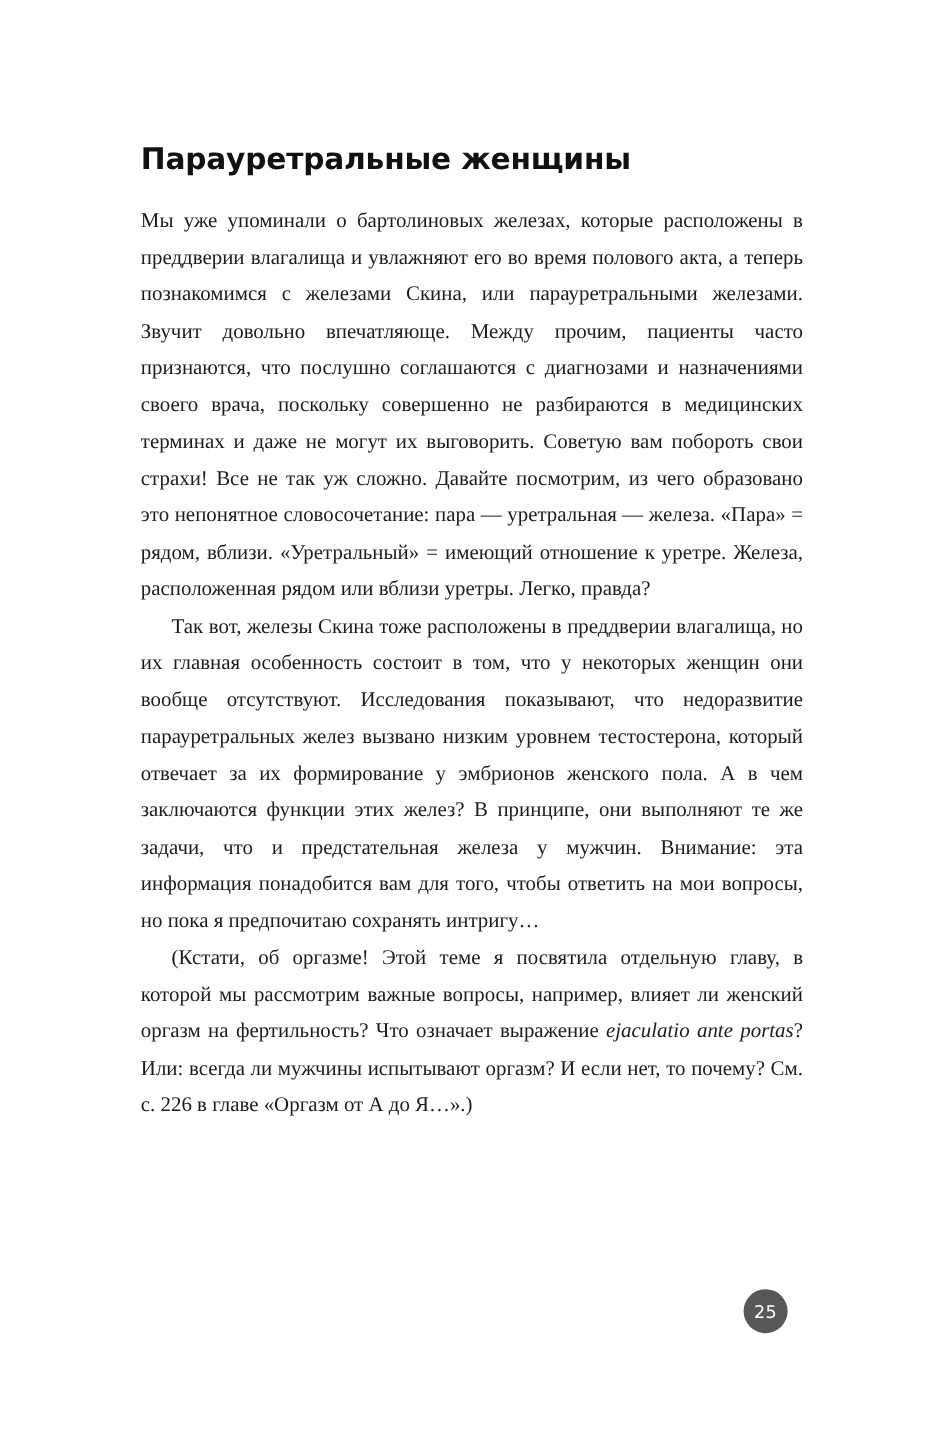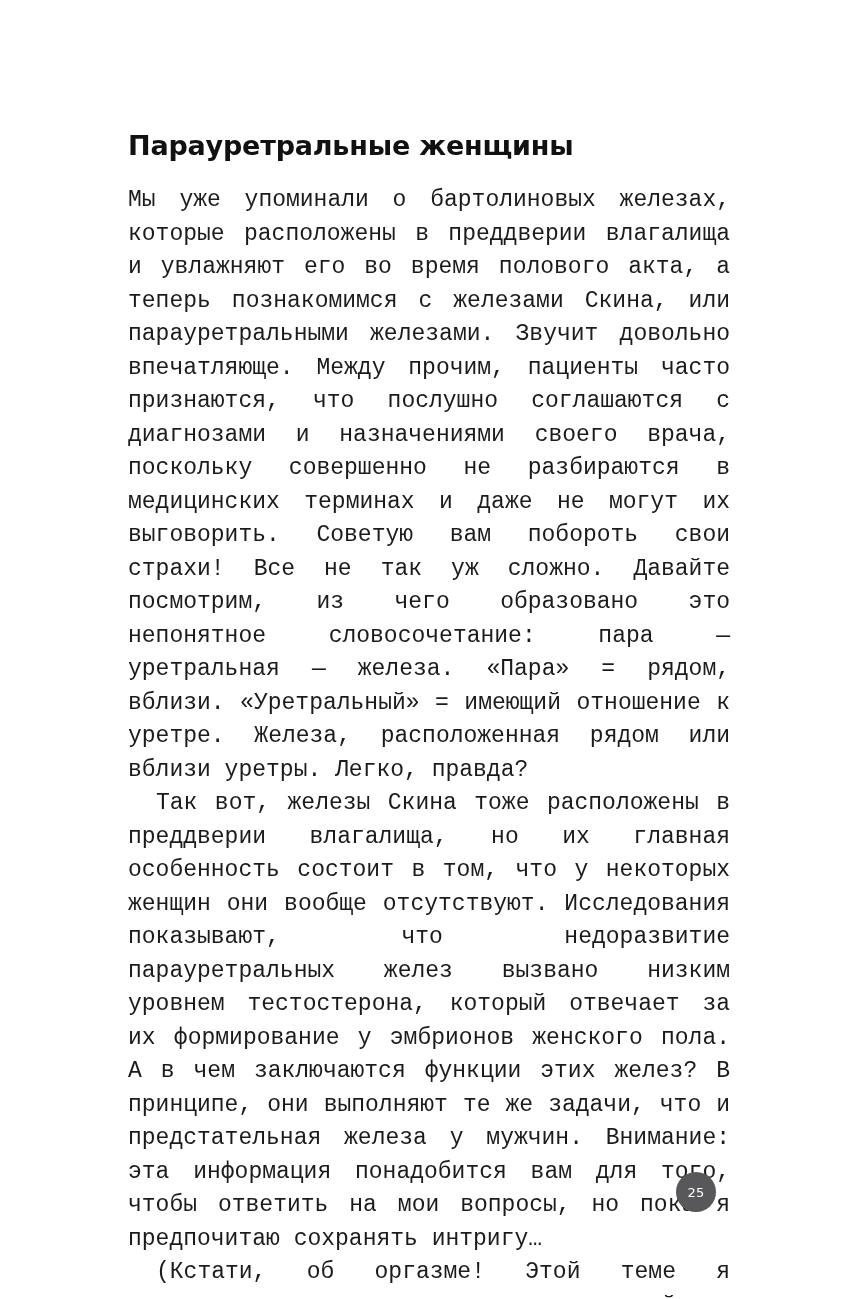--- a/index.html
+++ b/index.html
@@ -31,22 +31,22 @@
   .chapter-title {
     font-family: "DejaVu Sans", sans-serif;
     font-weight: bold;
     font-size: 27px;
     letter-spacing: -0.2px;
     color: #111111;
     margin: 0 0 22px 0;
     line-height: 1.2;
   }
   .para {
-    font-family: Liberation Mono, monospace;
-    font-size: 23px;
+    font-family: Liberation Serif, serif;
+    font-size: 19px;
     line-height: 33.5px;
     text-align: justify;
     text-justify: inter-word;
     margin: 0;
     color: #1b1b1b;
     hyphens: none;
   }
   .para + .para {
     text-indent: 28px;
   }
@@ -56,21 +56,21 @@
   .page-number {
     position: absolute;
     left: 676px;
     top: 1172px;
     width: 40px;
     height: 40px;
     border-radius: 50%;
     background: #58585a;
     color: #ffffff;
     font-family: "DejaVu Sans", sans-serif;
-    font-size: 13px;
+    font-size: 16px;
     display: flex;
     align-items: center;
     justify-content: center;
     letter-spacing: 0.3px;
   }
 </style>
 </head>
 <body>
 
 <div class="page">

